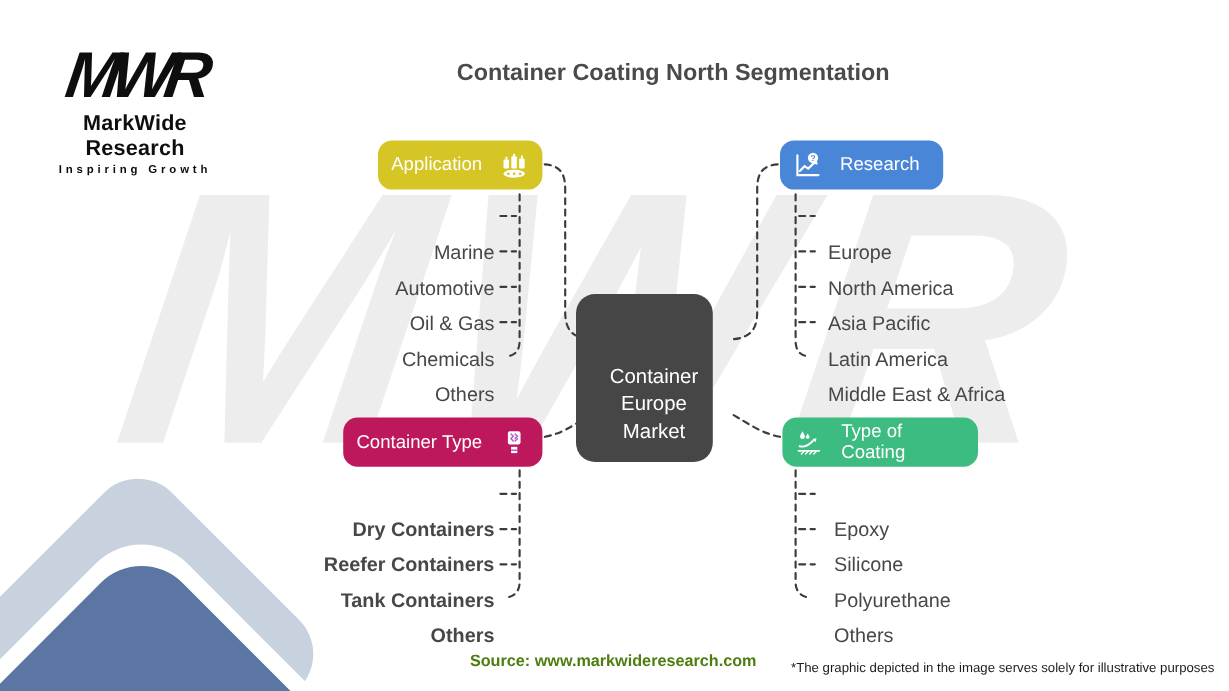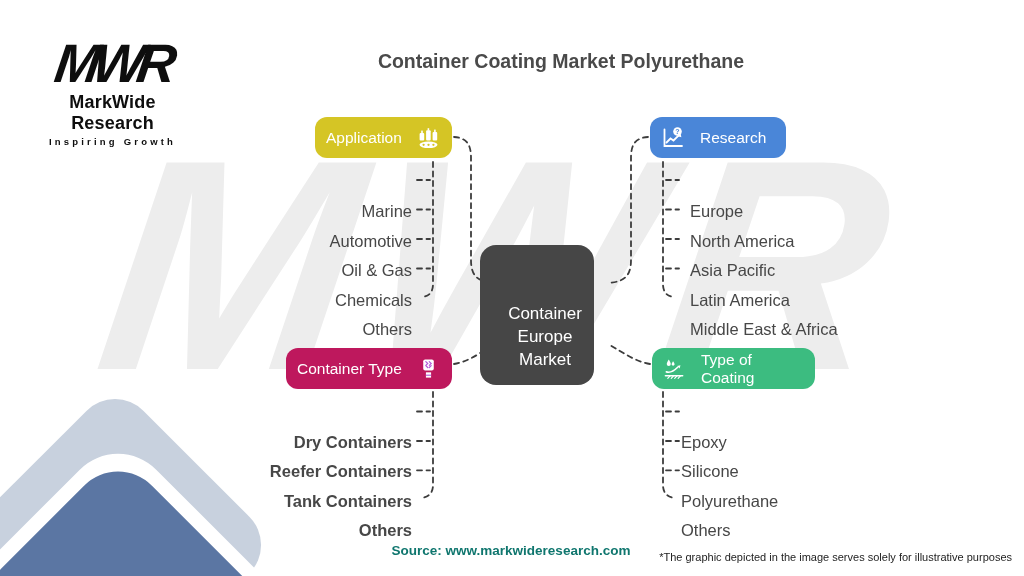--- a/index.html
+++ b/index.html
@@ -35,21 +35,21 @@
     color:#fff;font-size:15.5px;padding:0 11px;gap:15px;box-sizing:border-box;z-index:3;}
   .node svg{flex:0 0 auto;}
   
   .items{position:absolute;z-index:3;margin-top:31px;}
   .item{height:29.5px;display:flex;align-items:center;color:#474747;font-size:16.5px;}
   .items.align-right .item{justify-content:flex-end;}
   .items.align-left .item{justify-content:flex-start;}
   .items.bottom .item{height:29.3px;}
   
   #source-line{position:absolute;left:300px;top:543px;width:422px;text-align:center;
-    font-size:13.5px;font-weight:bold;color:#0f766e;z-index:3;}
+    font-size:13.5px;font-weight:bold;color:#4d7c0f;z-index:3;}
   #disclaimer{position:absolute;right:12px;top:551px;font-size:11px;color:#1d1d1d;z-index:3;}
 </style>
 </head>
 <body>
 
 <div id="stage">
 
   <div id="shape-light" class="corner-shape"></div>
   <div id="shape-white" class="corner-shape"></div>
   <div id="shape-dark" class="corner-shape"></div>
@@ -79,21 +79,21 @@
       <path class="dash" d="M666 441 H679"></path>
     <path class="dash" d="M666 470.3 H679"></path>
   </svg>
 
   <div id="logo">
     <div id="logo-acronym">MWR</div>
     <div id="logo-name">MarkWide Research</div>
     <div id="logo-tagline">Inspiring Growth</div>
   </div>
 
-  <div id="page-title">Container Coating Market Polyurethane</div>
+  <div id="page-title">Container Coating North Segmentation</div>
 
   <div id="center-node">
     <div class="line">Container</div>
     <div class="line">Europe</div>
     <div class="line">Market</div>
   </div>
 
   <div class="node" style="left:315px;top:117px;width:137px;background:#d5c525;">
     <span>Application</span>
     <svg width="24" height="24" viewBox="0 0 24 24">
@@ -159,21 +159,21 @@
     <div class="item">Middle East &amp; Africa</div>
   </div>
 
   <div class="items align-right bottom" style="left:140px;top:397px;width:272px;font-weight:bold;">
     <div class="item">Dry Containers</div>
     <div class="item">Reefer Containers</div>
     <div class="item">Tank Containers</div>
     <div class="item">Others</div>
   </div>
 
-  <div class="items align-left bottom" style="left:681px;top:397px;width:300px;">
+  <div class="items align-left bottom" style="left:695px;top:397px;width:300px;">
     <div class="item">Epoxy</div>
     <div class="item">Silicone</div>
     <div class="item">Polyurethane</div>
     <div class="item">Others</div>
   </div>
 
   <div id="source-line">Source: www.markwideresearch.com</div>
   <div id="disclaimer">*The graphic depicted in the image serves solely for illustrative purposes</div>
 
 </div>

